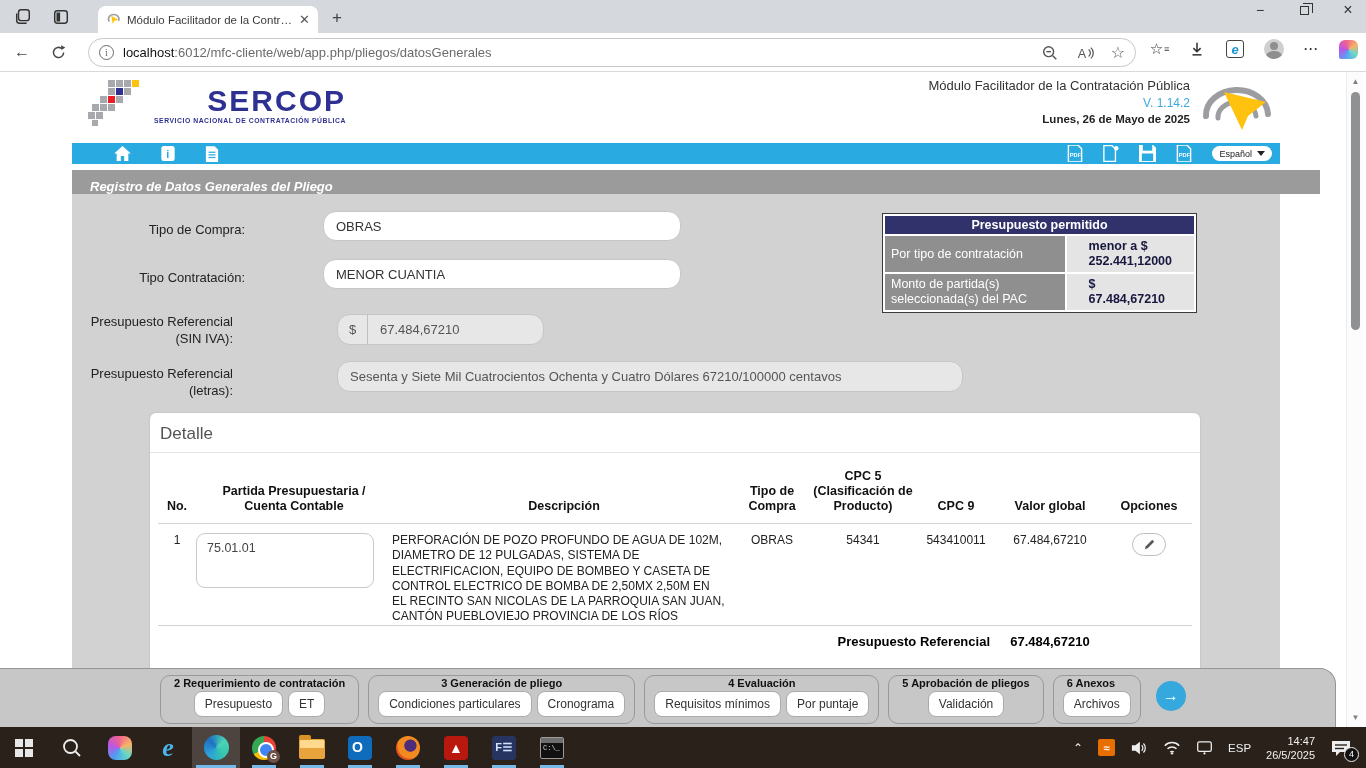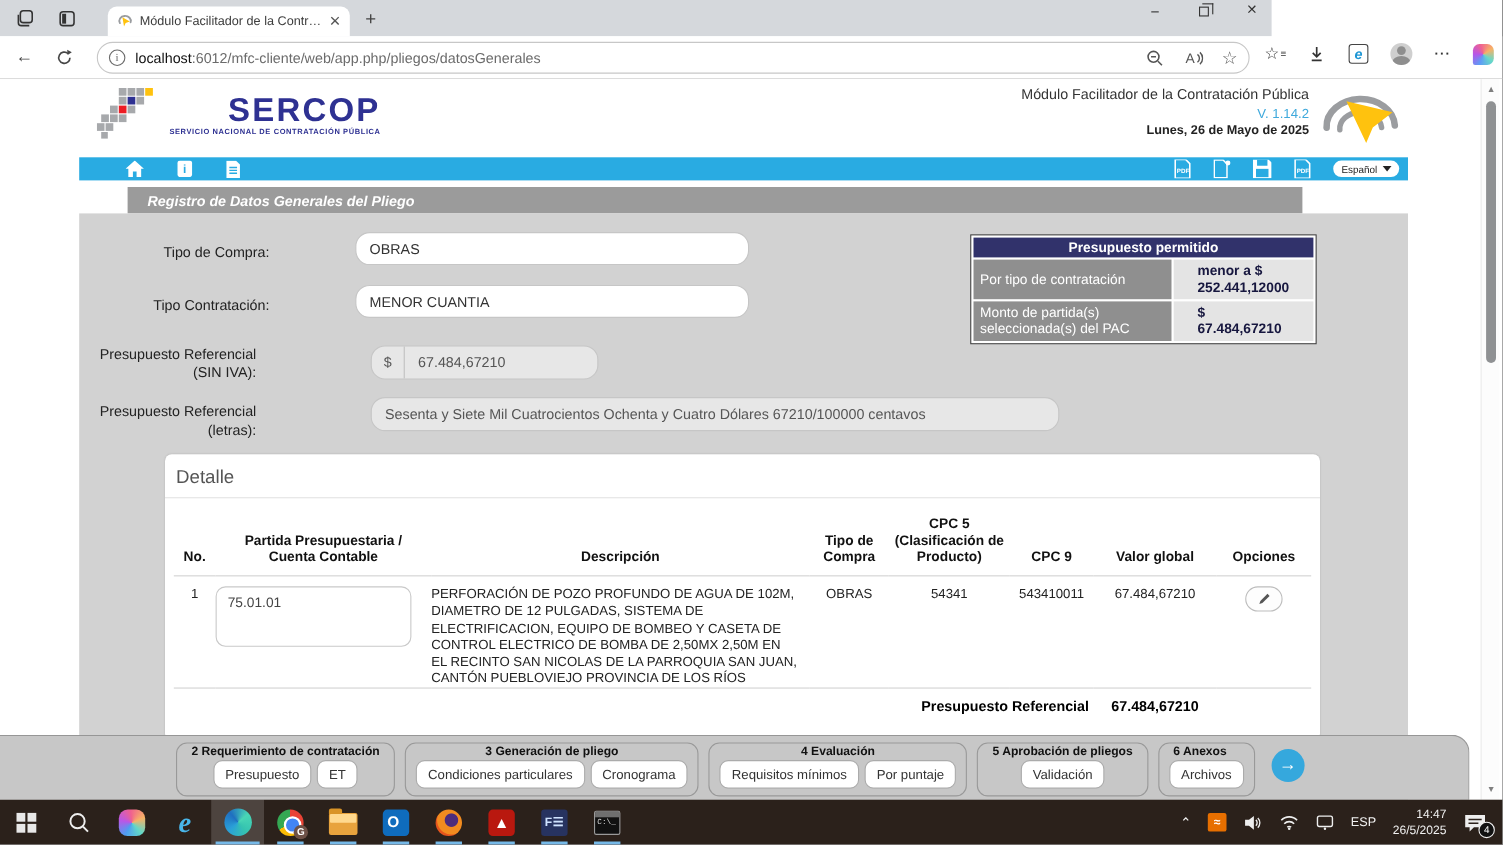--- a/index.html
+++ b/index.html
@@ -1,21 +1,21 @@
 <!DOCTYPE html>
 <html><head>
 <meta charset="utf-8">
 <style>
   * { box-sizing: border-box; margin:0; padding:0; }
   body { margin:0; background:#000; }
   .screen { position:relative; width:1366px; height:768px; overflow:hidden;
             background:#fff; font-family:"Liberation Sans", sans-serif; }
 
   
-  .tabbar { position:absolute; top:0; left:0; width:1156px; height:33px; background:#d5d8dc;text-decoration:underline; }
+  .tabbar { position:absolute; top:0; left:0; width:1366px; height:33px; background:#d5d8dc;text-decoration:underline; }
   .tab-strip-icon { position:absolute; top:8px; width:18px; height:18px; color:#333; }
   .tab { position:absolute; left:98px; top:6px; width:220px; height:27px; background:#fff;
          border-radius:8px 8px 0 0; display:flex; align-items:center; padding:0 8px; }
   .tab-title { font-size:11.5px; color:#3c3c3c; white-space:nowrap; overflow:hidden;
                text-overflow:ellipsis; flex:1; margin-left:6px; }
   .tab-close { font-size:13px; color:#555; margin-left:4px; cursor:default; }
   .new-tab { position:absolute; left:332px; top:8px; font-size:17px; color:#444; }
   .win-controls { position:absolute; right:10px; top:2px; display:flex; gap:28px; align-items:center; }
   .win-btn { width:16px; height:16px; display:flex; align-items:center; justify-content:center; color:#333; font-size:14px; }
   .restore-glyph { width:9px; height:9px; border:1.2px solid #333; position:relative; }
@@ -68,22 +68,22 @@
              display:flex; align-items:center; }
   .bb-left { display:flex; gap:30px; margin-left:42px; align-items:center; }
   .bb-right { margin-left:auto; display:flex; gap:20px; align-items:center; margin-right:8px; }
   .lang-select { background:#fff; border-radius:9px; height:15px; min-width:56px; display:flex;
                  align-items:center; justify-content:center; gap:5px; padding:0 7px; }
   .lang-label { font-size:9px; color:#222; }
   .lang-caret { width:0; height:0; border-left:4px solid transparent; border-right:4px solid transparent;
                 border-top:5px solid #222; }
 
   
-  .titlebar { position:absolute; left:72px; top:98px; width:1068px; height:24px; background:#9b9b9b;
-              display:flex; align-items:center;margin-left:44px; }
+  .titlebar { position:absolute; left:72px; top:98px; width:1248px; height:24px; background:#9b9b9b;
+              display:flex; align-items:flex-end; }
   .titlebar span { color:#fff; font-weight:bold; font-style:italic; font-size:13px; margin-left:18px; }
 
   
   .content-bg { position:absolute; left:72px; top:122px; width:1208px; height:533px; background:#d2d2d2; }
 
   .fld-label { position:absolute; text-align:right; font-size:13px; color:#222; line-height:17px; }
   .fld-input { position:absolute; background:#fff; border:1px solid #c6c6c6; border-radius:13px;
                font-size:13px; color:#333; display:flex; align-items:center; padding:0 12px; }
   .fld-input.disabled { background:#e7e7e7; color:#555; padding:0; }
   .cur-box { width:30px; text-align:center; border-right:1px solid #c0c0c0; font-size:13px; align-self:stretch;

